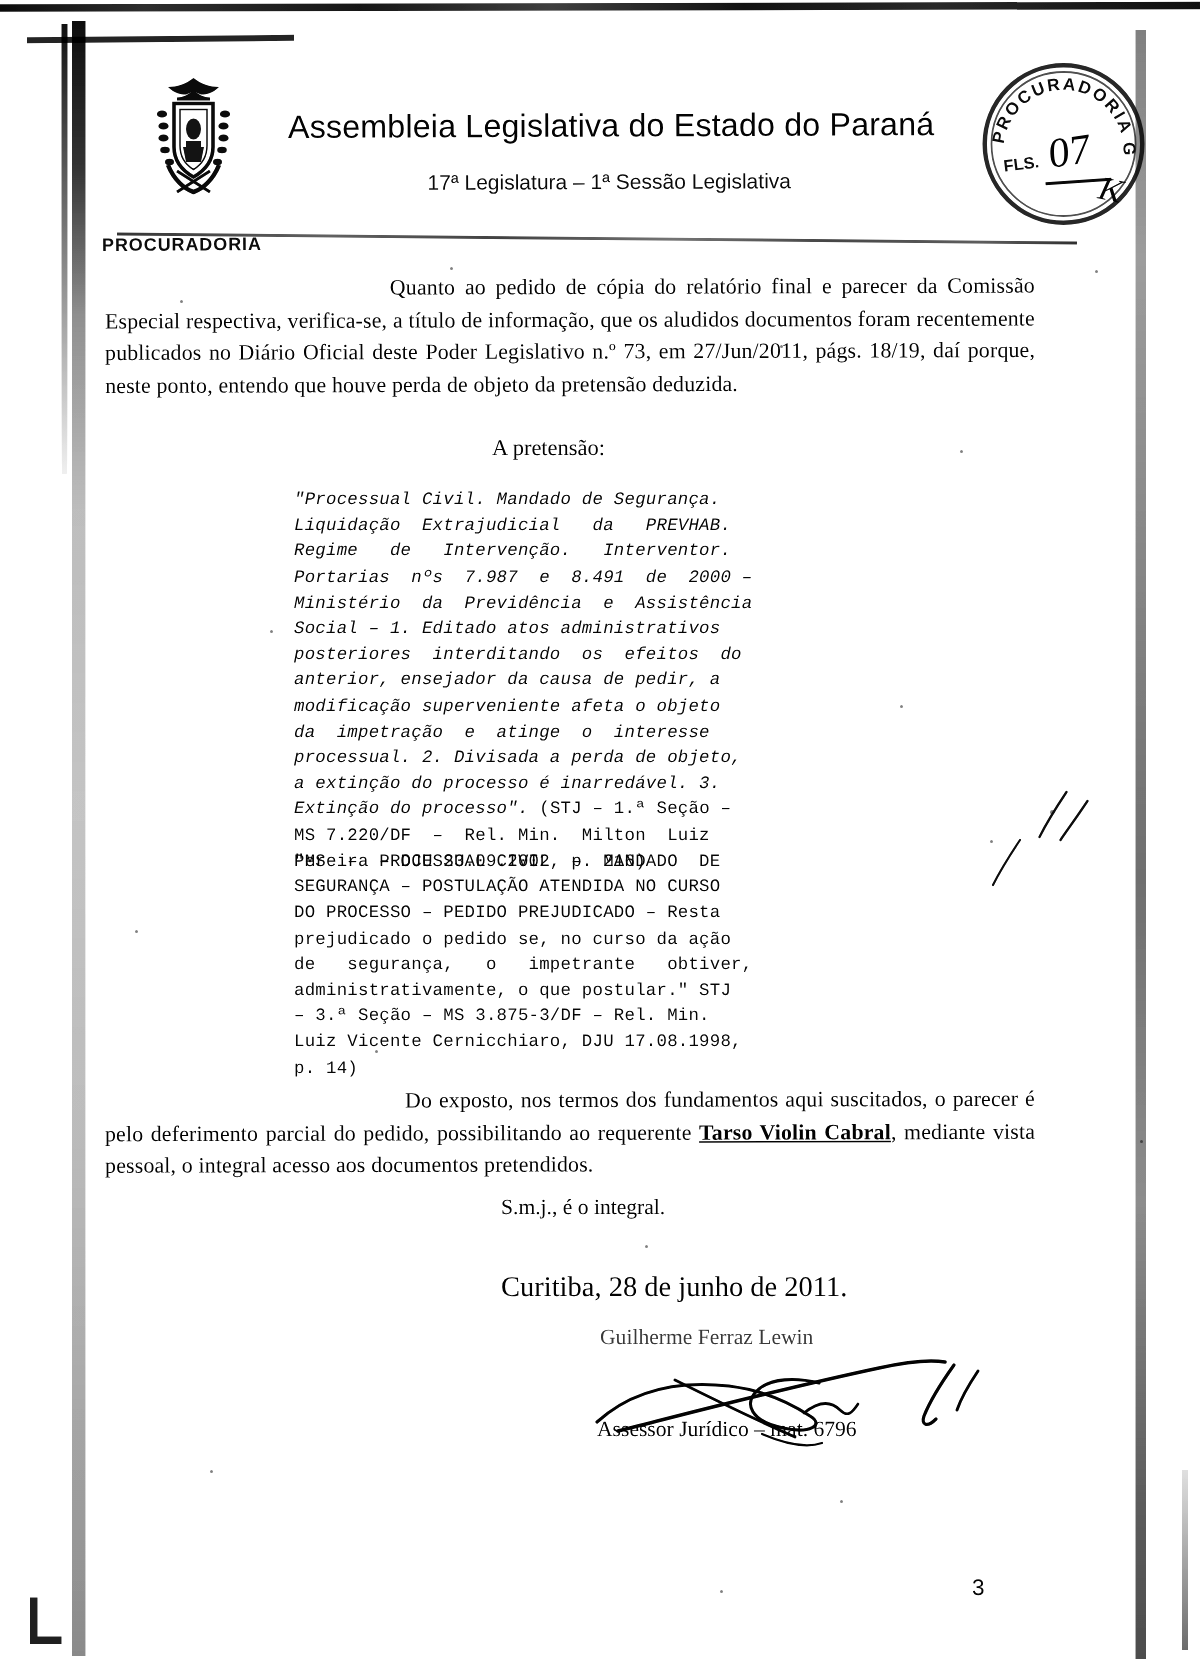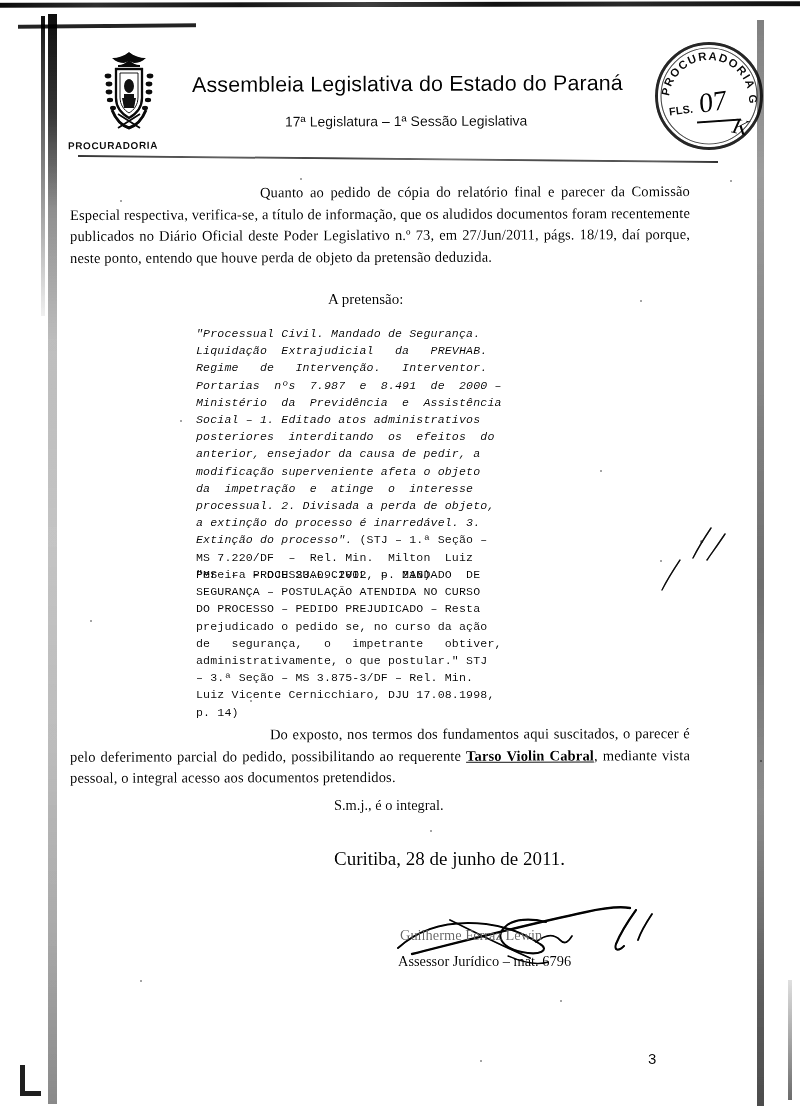--- a/index.html
+++ b/index.html
@@ -86,23 +86,23 @@
     left: 0; top: 42px;
     width: 800px;
   }
   .crest {
     position: absolute;
     left: 98px; top: 8px;
     width: 62px; height: 84px;
   }
   .proc-label {
     position: absolute;
-    left: 68px; top: 98px;
+    left: 68px; top: 114px;
     font-family: "Liberation Sans", sans-serif;
-    font-size: 10px;
+    font-size: 12px;
     font-weight: 700;
     letter-spacing: .6px;
     color: #1c1c1c;
     transform: rotate(-0.4deg);
   }
   .org-title {
     position: absolute;
     left: 192px; top: 30px;
     font-family: "Liberation Sans", sans-serif;
     font-size: 21.5px;
@@ -241,32 +241,31 @@
   }
 
   
   .sig-wrap {
     position: absolute;
     left: 390px; top: 900px;
     width: 300px; height: 80px;
   }
   .sig-name {
     position: absolute;
-    left: 400px; top: 927px;
+    left: 400px; top: 884px;
     font-family: "Liberation Serif", serif;
     font-size: 14.4px;
-    color: #ef4444;
+    color: #a21caf;
   }
   .sig-role {
     position: absolute;
     left: 398px; top: 945px;
     font-family: "Liberation Serif", serif;
     font-size: 14.4px;
     color: #131313;
-    margin-top: 8px;
   }
 
   .page-num {
     position: absolute;
     left: 648px; top: 1050px;
     font-family: "Liberation Sans", sans-serif;
     font-size: 15px;
     color: #171717;
   }
 

